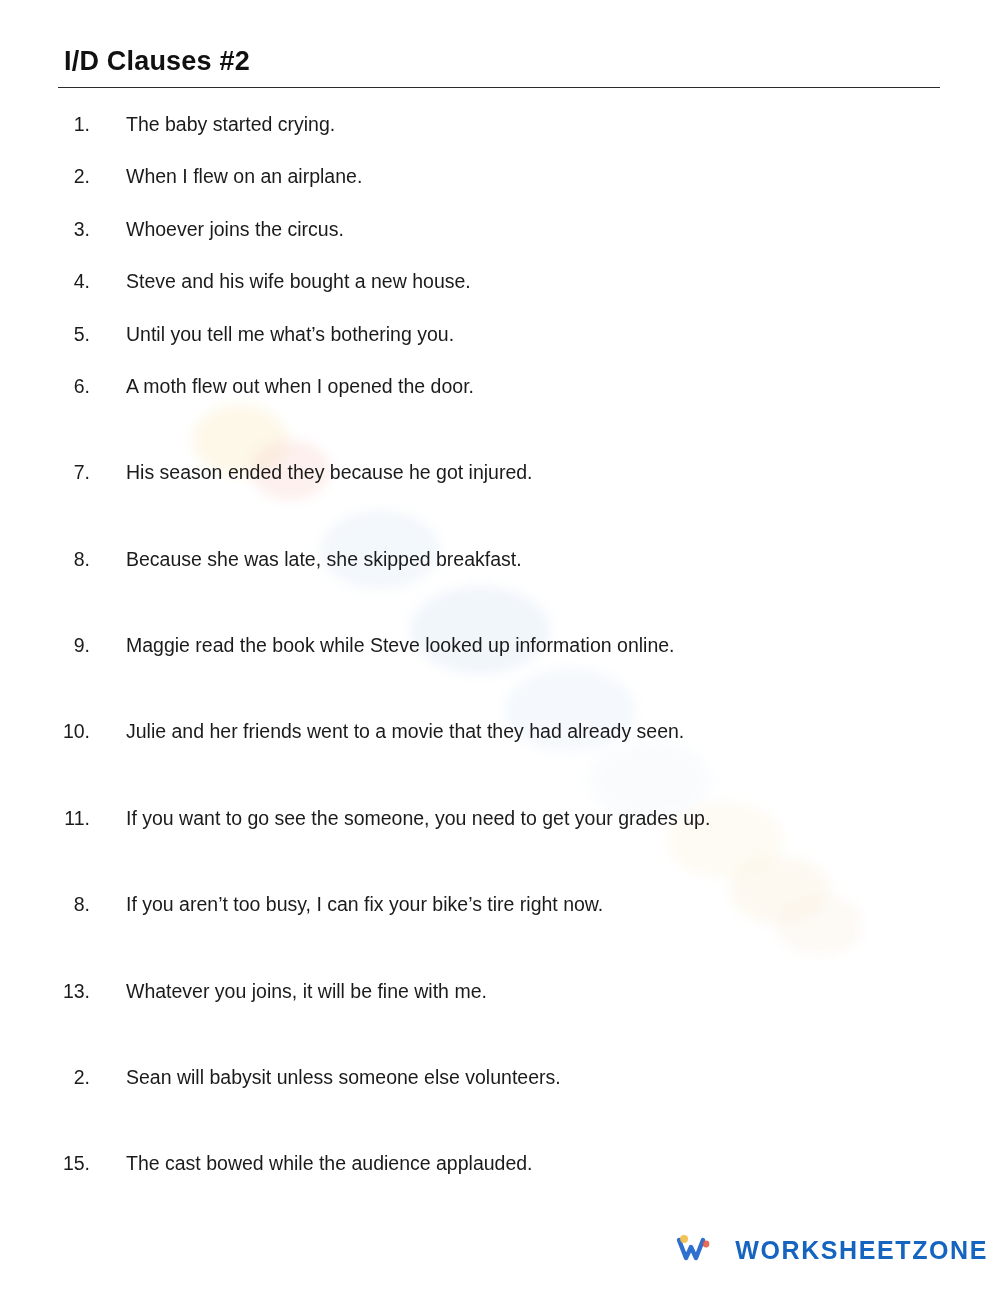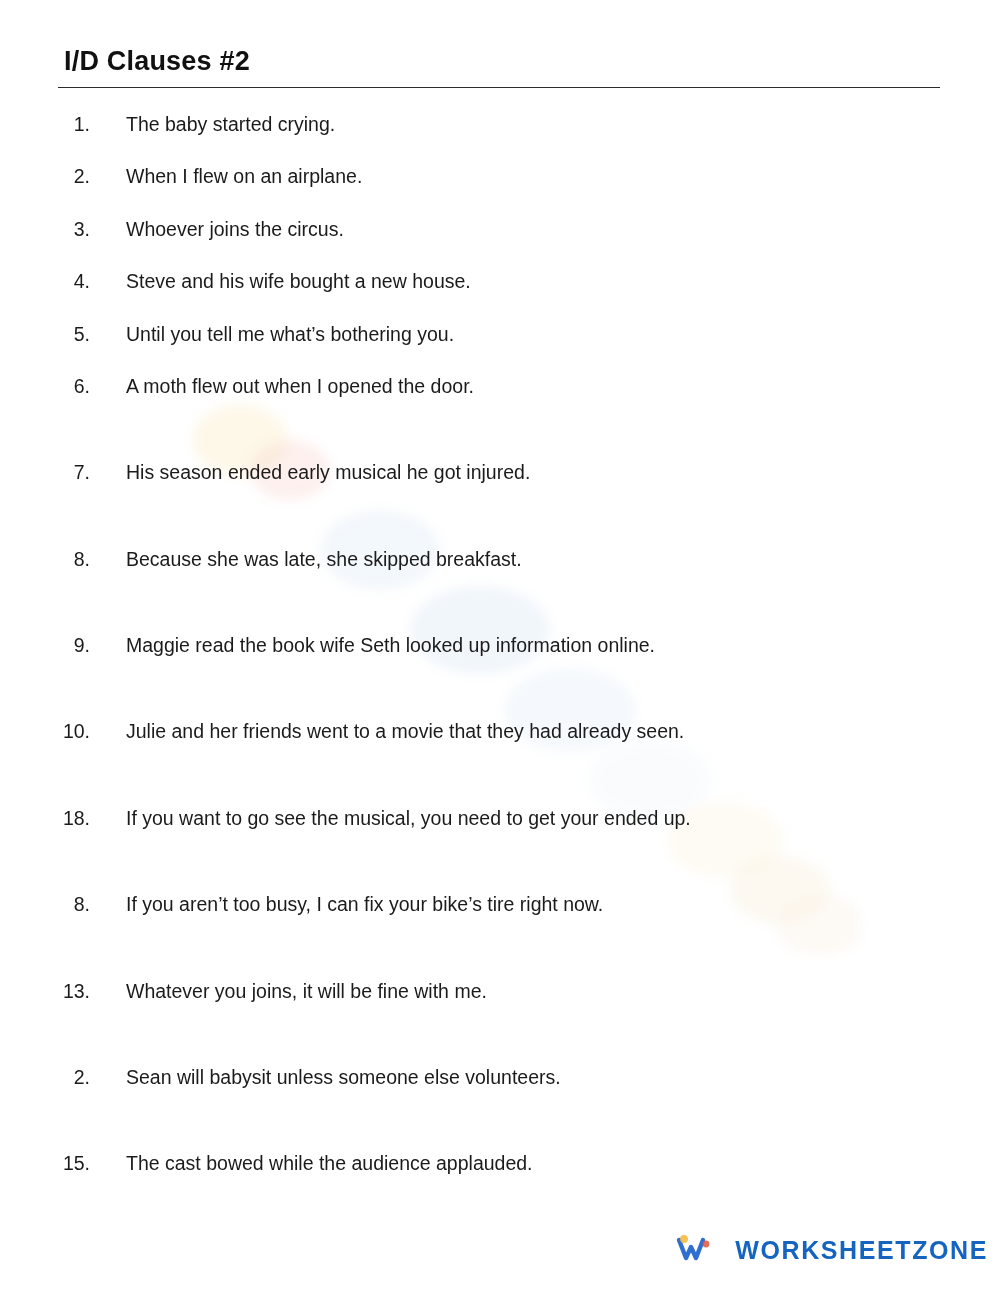--- a/index.html
+++ b/index.html
@@ -148,37 +148,37 @@
       <li class="sp-small">
         <span class="num">5.</span>
         <span class="txt">Until you tell me what’s bothering you.</span>
       </li>
       <li class="sp-large">
         <span class="num">6.</span>
         <span class="txt">A moth flew out when I opened the door.</span>
       </li>
       <li class="sp-large">
         <span class="num">7.</span>
-        <span class="txt">His season ended early musical he got injured.</span>
+        <span class="txt">His season ended they because he got injured.</span>
       </li>
       <li class="sp-large">
         <span class="num">8.</span>
         <span class="txt">Because she was late, she skipped breakfast.</span>
       </li>
       <li class="sp-large">
         <span class="num">9.</span>
-        <span class="txt">Maggie read the book wife Seth looked up information online.</span>
+        <span class="txt">Maggie read the book while Steve looked up information online.</span>
       </li>
       <li class="sp-large">
         <span class="num">10.</span>
         <span class="txt">Julie and her friends went to a movie that they had already seen.</span>
       </li>
       <li class="sp-large">
-        <span class="num">18.</span>
-        <span class="txt">If you want to go see the musical, you need to get your ended up.</span>
+        <span class="num">11.</span>
+        <span class="txt">If you want to go see the someone, you need to get your grades up.</span>
       </li>
       <li class="sp-large">
         <span class="num">8.</span>
         <span class="txt">If you aren’t too busy, I can fix your bike’s tire right now.</span>
       </li>
       <li class="sp-large">
         <span class="num">13.</span>
         <span class="txt">Whatever you joins, it will be fine with me.</span>
       </li>
       <li class="sp-large">

